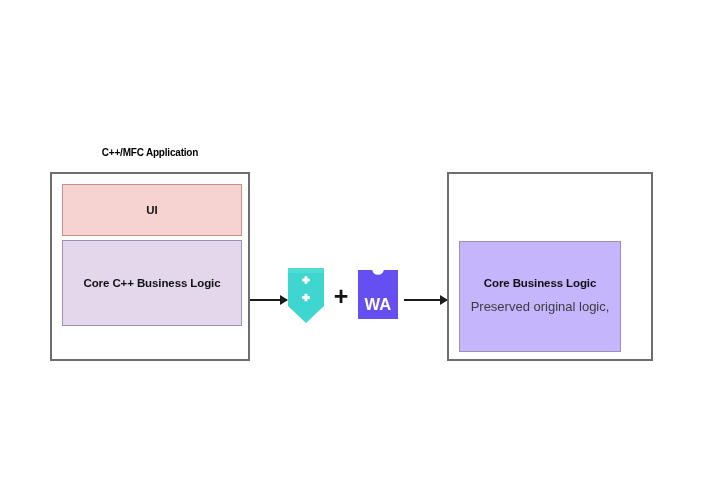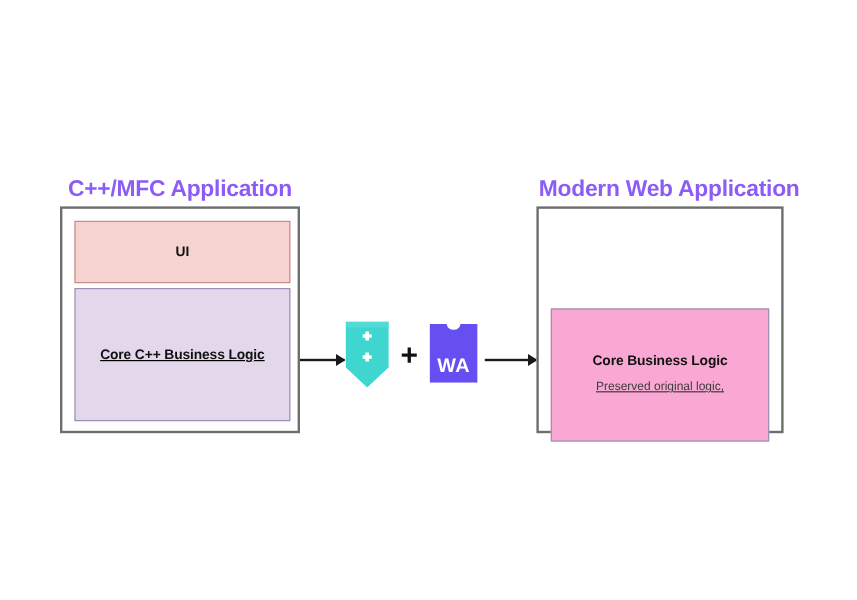--- a/index.html
+++ b/index.html
@@ -35,23 +35,23 @@
     width: 206px;
     height: 189px;
   }
 
   .panel-title {
     position: absolute;
     top: -27px;
     left: 0;
     width: 100%;
     text-align: center;
-    font-size: 19px;
+    font-size: 10px;
     font-weight: bold;
-    color: #8b5cf6;
+    color: #000000;
     letter-spacing: -0.2px;
     white-space: nowrap;
   }
 
   
   .layer {
     position: absolute;
     box-sizing: border-box;
     border-width: 1px;
     border-style: solid;
@@ -62,59 +62,57 @@
   }
   .layer-title {
     font-size: 11.5px;
     font-weight: bold;
     color: #111111;
     text-align: center;
     letter-spacing: -0.1px;
   }
   .layer-sub {
     margin-top: 9px;
-    font-size: 10px;
+    font-size: 13px;
     font-weight: normal;
     color: #3c3c3c;
     text-align: center;
     line-height: 1.32;
-    text-decoration: underline;
   }
 
   #layer-ui {
     left: 10px;
     top: 10px;
     width: 180px;
     height: 52px;
     background: #f6d3d1;
     border-color: #c98d8a;
   }
   #layer-core-cpp {
     left: 10px;
     top: 66px;
     width: 180px;
-    height: 111px;
+    height: 86px;
     background: #e3d7ec;
     border-color: #9f8fb4;
-    text-decoration: underline;
   }
   #layer-html5 {
     left: 10px;
     top: 10px;
     width: 182px;
     height: 52px;
     background: #d9e8d2;
     border-color: #8aad7c;
   }
   #layer-core-wasm {
     left: 10px;
-    top: 83px;
-    width: 182px;
+    top: 67px;
+    width: 162px;
     height: 111px;
-    background: #f9a8d4;
+    background: #c4b5fd;
     border-color: #9f8fb4;
   }
 
   
   #transform-group {
     position: absolute;
     left: 250px;
     top: 252px;
     width: 197px;
     height: 96px;
@@ -217,21 +215,20 @@
     <text x="20" y="40" text-anchor="middle" font-family="Liberation Sans, sans-serif" font-size="16.5" font-weight="bold" fill="#ffffff" letter-spacing="0.3">WA</text>
   </svg>
 
   <div class="arrow" id="arrow-right">
     <div class="shaft"></div>
     <div class="head"></div>
   </div>
 </div>
 
 <div class="panel" id="panel-modern">
-  <div class="panel-title">Modern Web Application</div>
 
 
   <div class="layer" id="layer-core-wasm">
     <div class="layer-title">Core Business Logic</div>
     <div class="layer-sub">
       <div>Preserved original logic,</div>
     </div>
   </div>
 </div>
 

